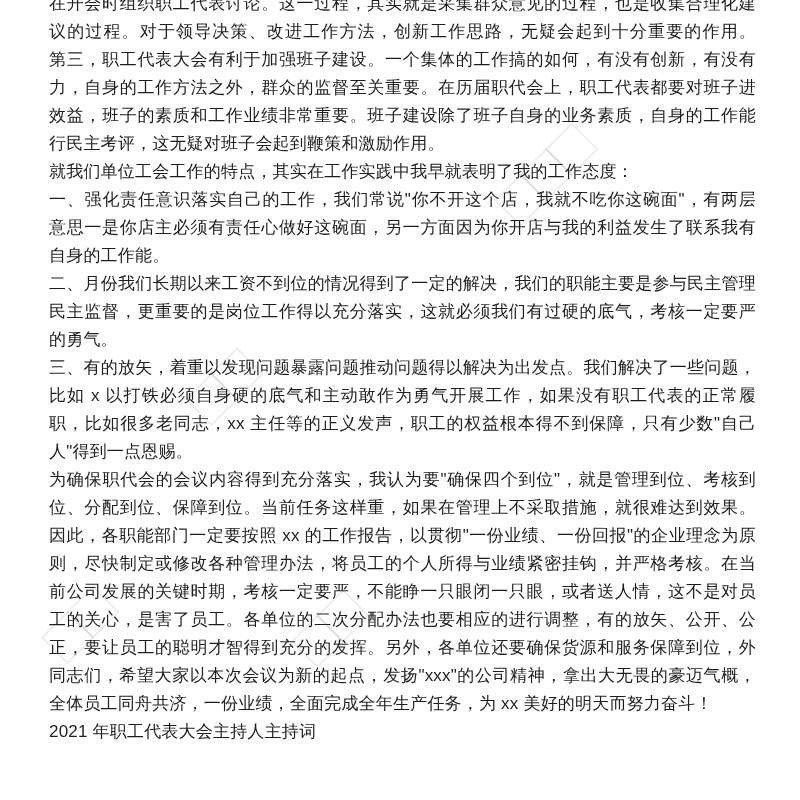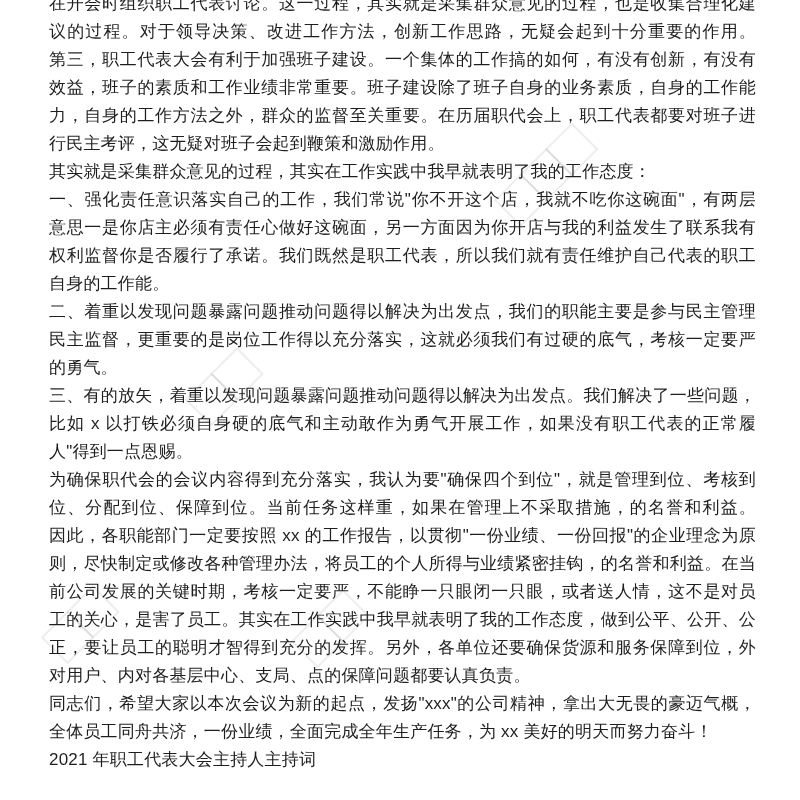--- a/index.html
+++ b/index.html
@@ -75,39 +75,38 @@
       </div>
       <div class="wm" style="left: 62px; top: 588px;">
         <div class="d"></div>
         <div class="d"></div>
       </div>
     </div>
   <div class="text-layer">
       <div class="line">在开会时组织职工代表讨论。这一过程，其实就是采集群众意见的过程，也是收集合理化建</div>
       <div class="line">议的过程。对于领导决策、改进工作方法，创新工作思路，无疑会起到十分重要的作用。</div>
       <div class="line">第三，职工代表大会有利于加强班子建设。一个集体的工作搞的如何，有没有创新，有没有</div>
+      <div class="line">力，自身的工作方法之外，群众的监督至关重要。在历届职代会上，职工代表都要对班子进</div>
       <div class="line">效益，班子的素质和工作业绩非常重要。班子建设除了班子自身的业务素质，自身的工作能</div>
-      <div class="line">力，自身的工作方法之外，群众的监督至关重要。在历届职代会上，职工代表都要对班子进</div>
       <div class="line no-stretch">行民主考评，这无疑对班子会起到鞭策和激励作用。</div>
-      <div class="line no-stretch">其实就是采集群众意见的过程，其实在工作实践中我早就表明了我的工作态度：</div>
+      <div class="line no-stretch">就我们单位工会工作的特点，其实在工作实践中我早就表明了我的工作态度：</div>
       <div class="line">一、强化责任意识落实自己的工作，我们常说"你不开这个店，我就不吃你这碗面"，有两层</div>
       <div class="line">意思一是你店主必须有责任心做好这碗面，另一方面因为你开店与我的利益发生了联系我有</div>
-      <div class="line">权利监督你是否履行了承诺。我们既然是职工代表，所以我们就有责任维护自己代表的职工</div>
       <div class="line no-stretch">自身的工作能。</div>
-      <div class="line">二、着重以发现问题暴露问题推动问题得以解决为出发点，我们的职能主要是参与民主管理</div>
+      <div class="line">二、月份我们长期以来工资不到位的情况得到了一定的解决，我们的职能主要是参与民主管理</div>
       <div class="line">民主监督，更重要的是岗位工作得以充分落实，这就必须我们有过硬的底气，考核一定要严</div>
       <div class="line no-stretch">的勇气。</div>
       <div class="line">三、有的放矢，着重以发现问题暴露问题推动问题得以解决为出发点。我们解决了一些问题，</div>
       <div class="line">比如 x 以打铁必须自身硬的底气和主动敢作为勇气开展工作，如果没有职工代表的正常履</div>
+      <div class="line">职，比如很多老同志，xx 主任等的正义发声，职工的权益根本得不到保障，只有少数"自己</div>
       <div class="line no-stretch">人"得到一点恩赐。</div>
       <div class="line">为确保职代会的会议内容得到充分落实，我认为要"确保四个到位"，就是管理到位、考核到</div>
-      <div class="line">位、分配到位、保障到位。当前任务这样重，如果在管理上不采取措施，的名誉和利益。</div>
+      <div class="line">位、分配到位、保障到位。当前任务这样重，如果在管理上不采取措施，就很难达到效果。</div>
       <div class="line">因此，各职能部门一定要按照 xx 的工作报告，以贯彻"一份业绩、一份回报"的企业理念为原</div>
-      <div class="line">则，尽快制定或修改各种管理办法，将员工的个人所得与业绩紧密挂钩，的名誉和利益。在当</div>
+      <div class="line">则，尽快制定或修改各种管理办法，将员工的个人所得与业绩紧密挂钩，并严格考核。在当</div>
       <div class="line">前公司发展的关键时期，考核一定要严，不能睁一只眼闭一只眼，或者送人情，这不是对员</div>
-      <div class="line">工的关心，是害了员工。其实在工作实践中我早就表明了我的工作态度，做到公平、公开、公</div>
+      <div class="line">工的关心，是害了员工。各单位的二次分配办法也要相应的进行调整，有的放矢、公开、公</div>
       <div class="line">正，要让员工的聪明才智得到充分的发挥。另外，各单位还要确保货源和服务保障到位，外</div>
-      <div class="line no-stretch">对用户、内对各基层中心、支局、点的保障问题都要认真负责。</div>
       <div class="line">同志们，希望大家以本次会议为新的起点，发扬"xxx"的公司精神，拿出大无畏的豪迈气概，</div>
       <div class="line no-stretch">全体员工同舟共济，一份业绩，全面完成全年生产任务，为 xx 美好的明天而努力奋斗！</div>
       <div class="line no-stretch">2021 年职工代表大会主持人主持词</div>
     </div>
 </div>
 
 </body></html>

